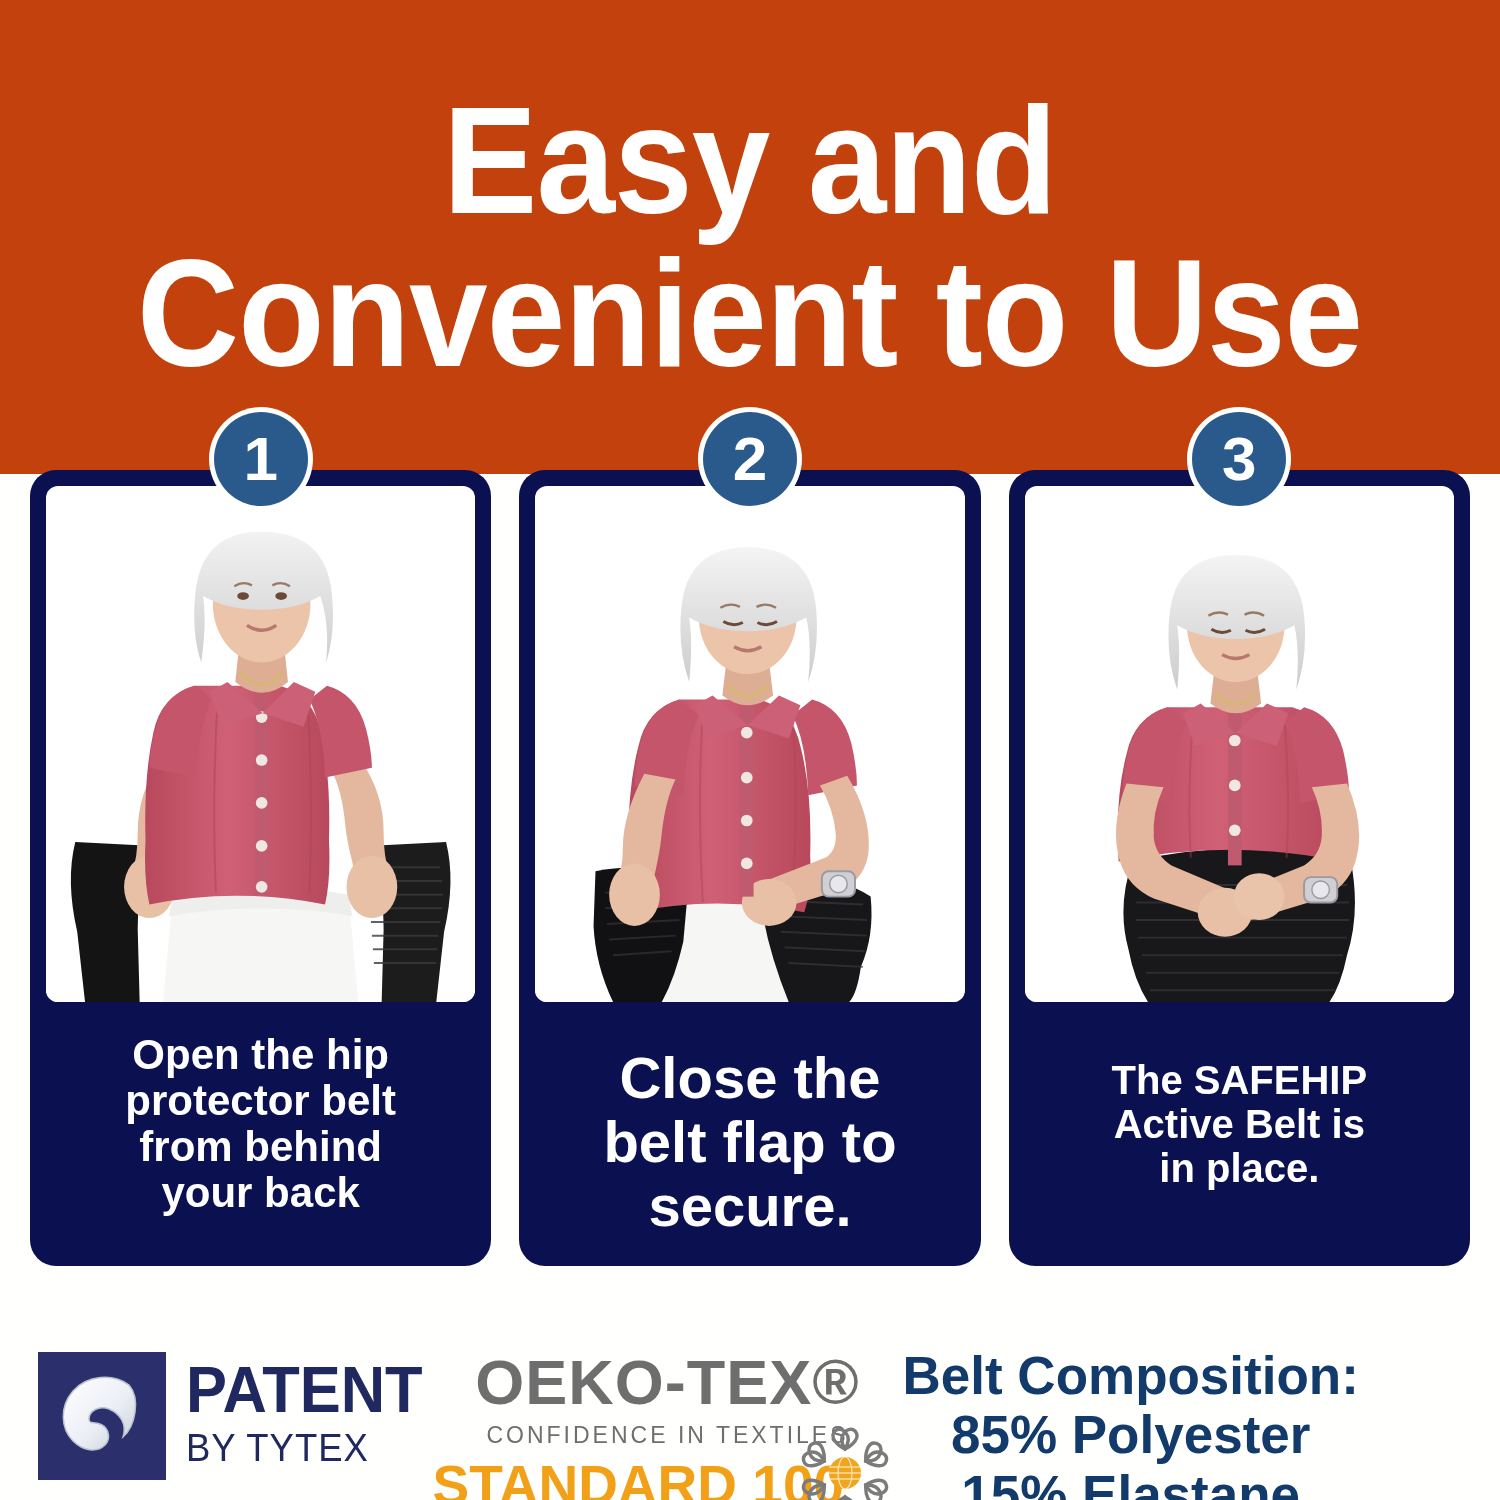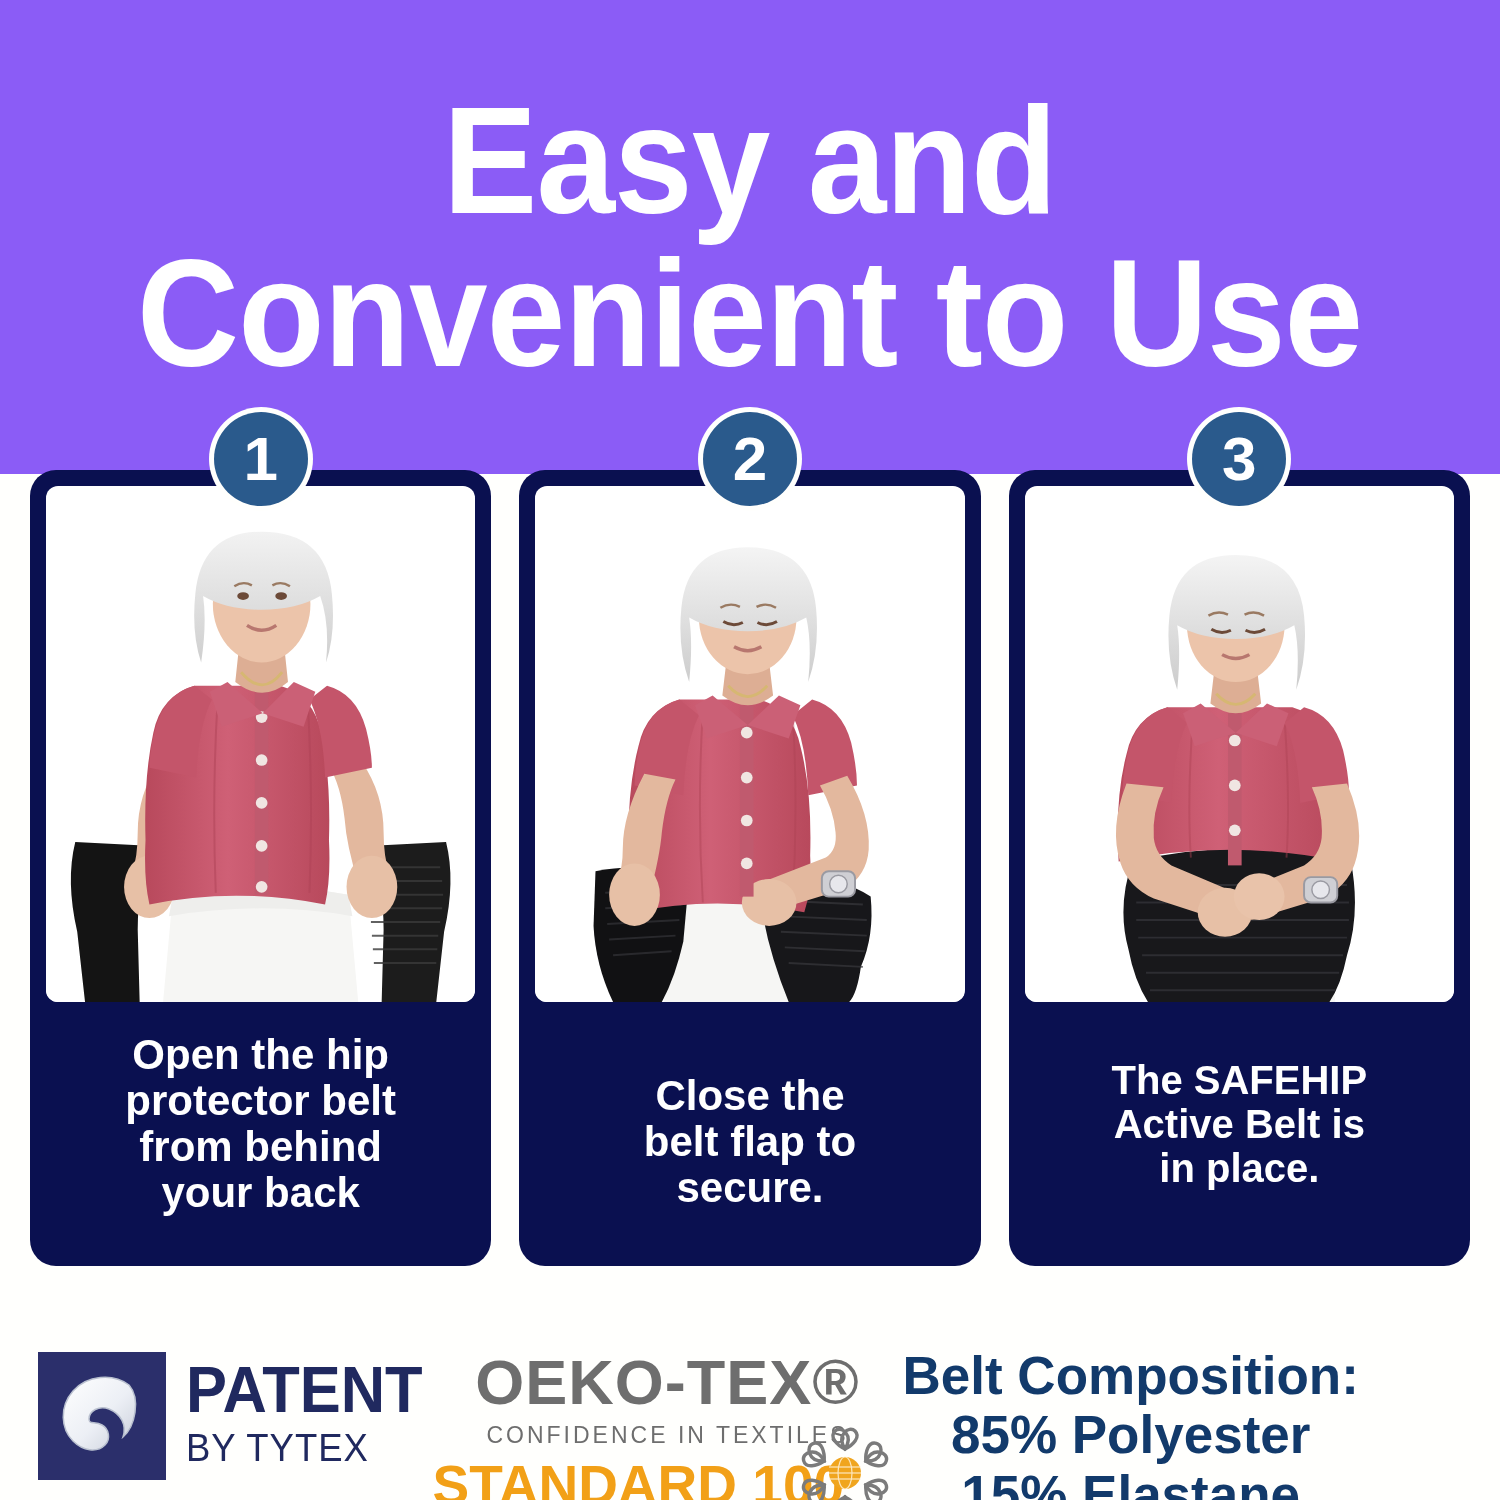--- a/index.html
+++ b/index.html
@@ -13,21 +13,21 @@
     position: relative;
     width: 1500px; height: 1500px;
     background: #fffffd;
   }
 
   
   #header {
     position: absolute;
     left: 0; top: 0;
     width: 1500px; height: 474px;
-    background: #8b5cf6;
+    background: #c2410c;
     display: flex;
     flex-direction: column;
     align-items: center;
     justify-content: center;
   }
   .headline {
     color: #ffffff;
     font-family: "Liberation Sans", sans-serif;
     font-weight: bold;
     font-size: 152px;
@@ -90,21 +90,21 @@
     align-items: center;
     justify-content: center;
     padding: 4px 14px 14px;
     text-align: center;
     color: #ffffff;
     font-weight: bold;
     line-height: 1.10;
     white-space: pre-line;
   }
   .caption.c1 { font-size: 42px; }
-  .caption.c2 { font-size: 42px; margin-top: 36px; }
+  .caption.c2 { font-size: 58px; margin-top: 36px; }
   .caption.c3 { font-size: 40px; }
 
   
   .fig { position: absolute; left: 0; top: 0; width: 100%; height: 100%; }
   .fig svg { display: block; width: 100%; height: 100%; }
 
   
   #footer {
     position: absolute;
     left: 0; top: 1332px;

